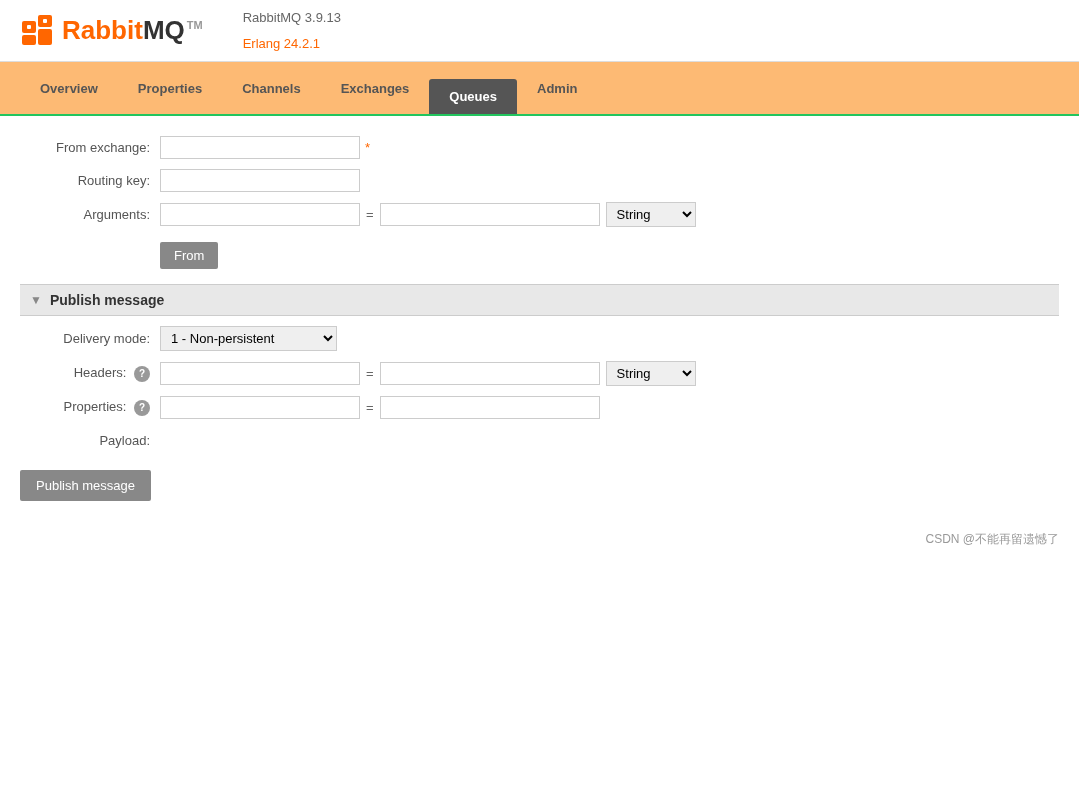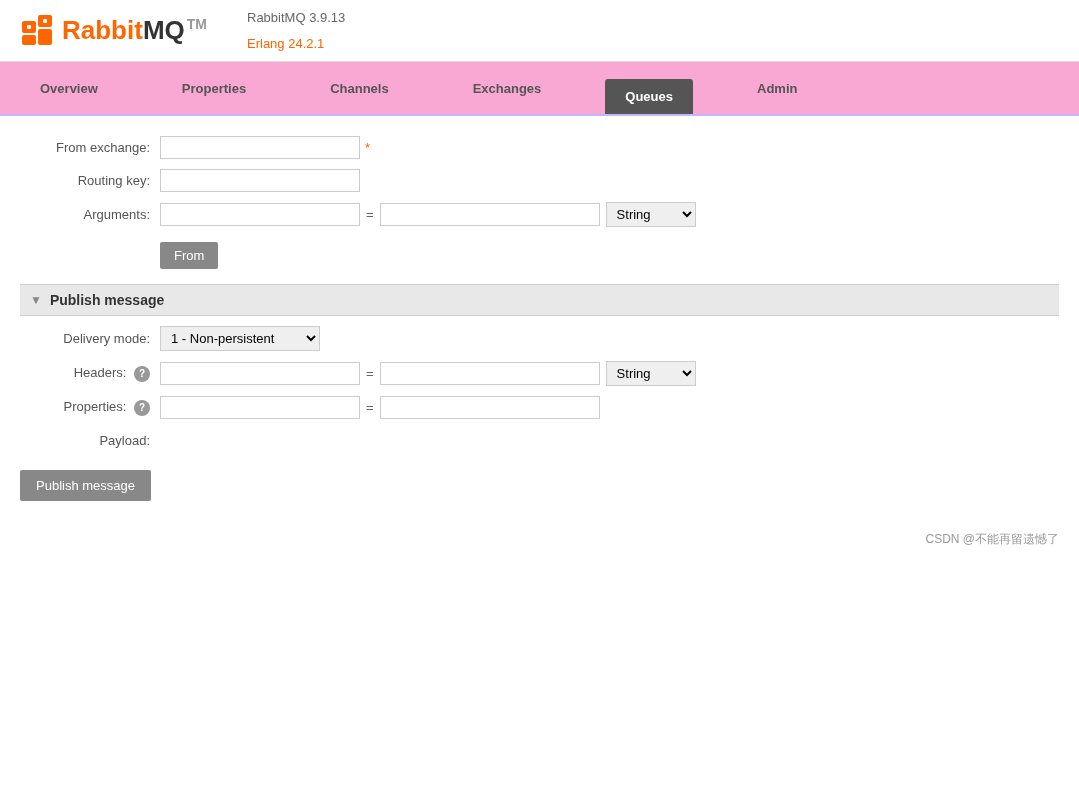--- a/index.html
+++ b/index.html
@@ -4,27 +4,27 @@
   <style>
     * { box-sizing: border-box; margin: 0; padding: 0; }
     body { font-family: Arial, sans-serif; font-size: 13px; background: #fff; color: #333; }
 
     
     .header { display: flex; align-items: center; padding: 10px 20px; background: #fff; border-bottom: 1px solid #ddd; }
     .logo { display: flex; align-items: center; margin-right: 20px; }
     .logo-icon { width: 36px; height: 36px; margin-right: 6px; }
     .logo-text { font-size: 26px; font-weight: bold; color: #333; }
     .logo-text span { color: #f60; }
-    .logo-tm { font-size: 14px; color: #999; vertical-align: super; margin-left: 2px; }
+    .logo-tm { font-size: 11px; color: #999; vertical-align: super; margin-left: 2px; }
     .version-info { display: flex; gap: 11px; margin-left: 20px; flex-direction: column; }
     .version-rabbitmq { color: #666; font-size: 13px; }
     .version-erlang { color: #f60; font-size: 13px; }
 
     
-    .nav { display: flex; background: #f9a8d4; border-bottom: 2px solid #c4b5fd; padding: 0 20px; gap: 44px; }
+    .nav { display: flex; background: #fdba74; border-bottom: 2px solid #22c55e; padding: 0 20px; }
     .nav-item { padding: 10px 20px; cursor: pointer; font-size: 13px; font-weight: bold; color: #555; text-decoration: none; border: none; background: none; }
     .nav-item.active { background: #555; color: #fff; border-radius: 3px 3px 0 0; margin-top: 17px; }
 
     
     .content { padding: 20px; }
 
     
     .form-row { display: flex; align-items: center; margin-bottom: 10px; }
     .form-label { width: 140px; text-align: right; padding-right: 10px; color: #555; font-size: 13px; }
     .form-input { border: 1px solid #ccc; padding: 3px 6px; font-size: 13px; width: 200px; }
@@ -39,21 +39,21 @@
     
     .section-header { display: flex; align-items: center; background: #e8e8e8; padding: 7px 10px; margin: 15px 0 10px 0; border-top: 1px solid #ccc; border-bottom: 1px solid #ccc; }
     .section-toggle { color: #888; margin-right: 8px; cursor: pointer; font-size: 12px; }
     .section-title { font-size: 14px; font-weight: bold; color: #333; }
 
     
     .info-text { color: #4a90d9; font-size: 13px; margin-bottom: 12px; line-height: 1.5; }
     .info-text strong { color: #333; }
 
     
-    .delivery-select { border: 1px solid #ccc; padding: 3px 6px; font-size: 13px; width: 160px; }
+    .delivery-select { border: 1px solid #ccc; padding: 3px 6px; font-size: 13px; width: 177px; }
 
     
     .help-icon { display: inline-flex; align-items: center; justify-content: center; width: 16px; height: 16px; border-radius: 50%; background: #999; color: #fff; font-size: 10px; cursor: pointer; margin-left: 4px; font-weight: bold; }
 
     
     .payload-textarea { border: 1px solid #aaa; padding: 6px; font-size: 13px; font-family: monospace; width: 750px; height: 240px; resize: both; color: #333; }
 
     
     .btn-publish { background: #888; color: #fff; border: none; padding: 8px 16px; font-size: 13px; cursor: pointer; border-radius: 2px; margin-top: 12px; }
 

